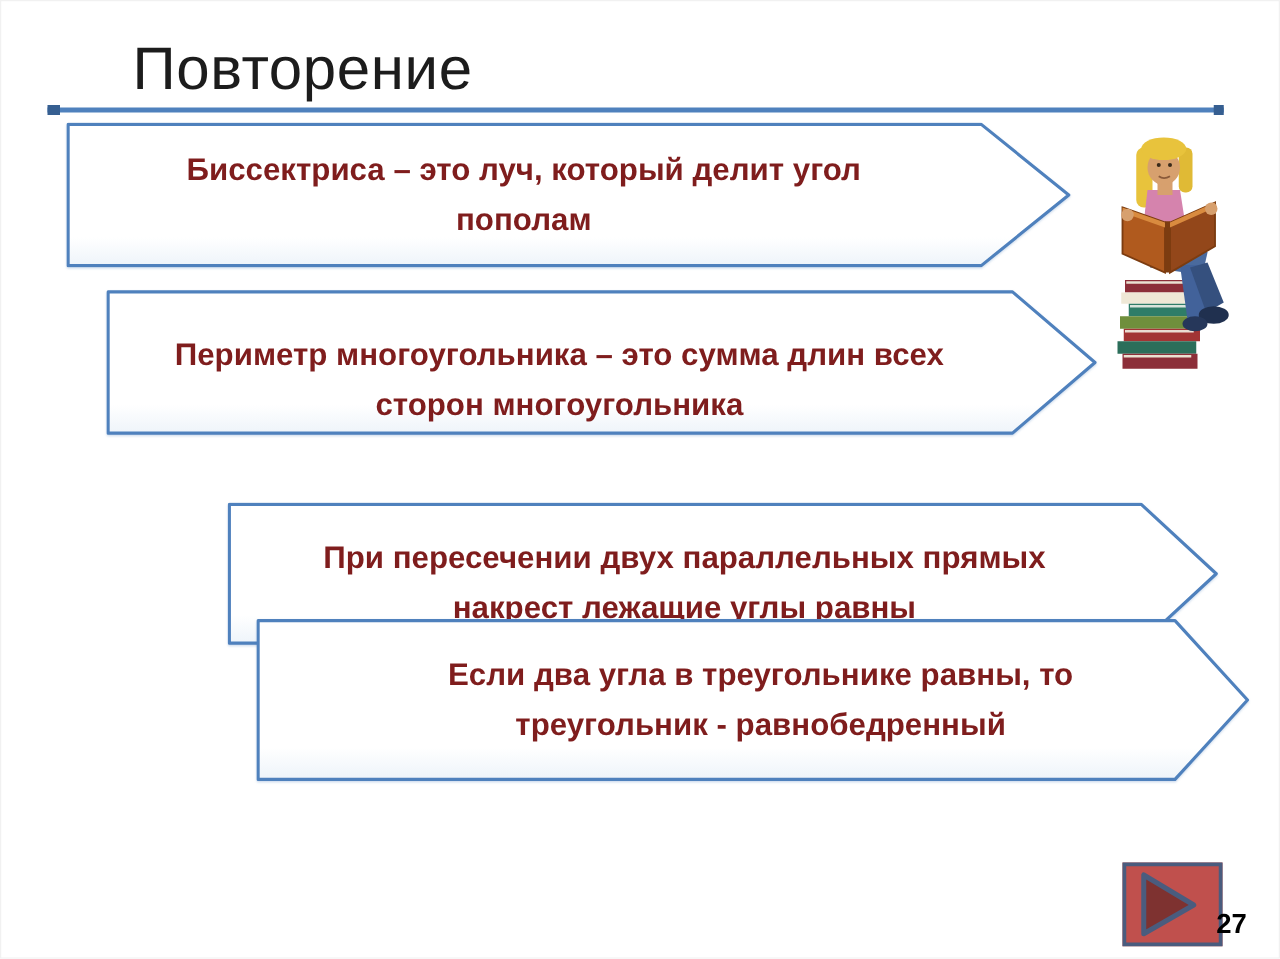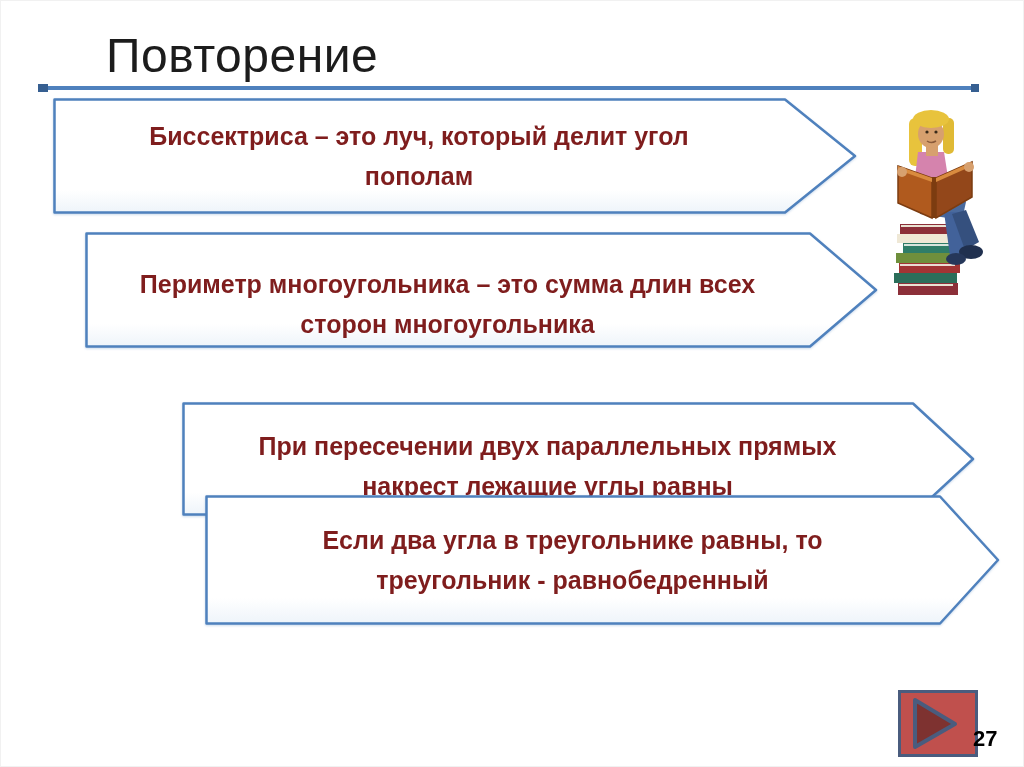--- a/index.html
+++ b/index.html
@@ -93,21 +93,21 @@
     </svg>
     <div class="arrow-text" style="width:731px;">
       <span style="max-width:620px;">При пересечении двух параллельных прямых накрест лежащие углы равны</span>
     </div>
   </div>
 
   <div class="arrow-box" style="left:205px;top:495px;width:795px;height:130px;">
     <svg width="795" height="130" viewBox="0 0 795 130">
       <polygon points="1.5,1.5 735,1.5 793,65 735,128.5 1.5,128.5" fill="url(#boxGrad)" stroke="#4f81bd" stroke-width="2.5" stroke-linejoin="round"></polygon>
     </svg>
-    <div class="arrow-text" style="width:735px;">
+    <div class="arrow-text" style="width:735px;padding-left:36px;">
       <span style="max-width:580px;">Если два угла в треугольнике равны, то треугольник - равнобедренный</span>
     </div>
   </div>
 
   <svg id="girl-clipart" width="102" height="196" viewBox="0 0 102 196">
 
     <g>
       <rect x="14" y="120" width="54" height="10" fill="#8c2f39"></rect>
       <rect x="15" y="121" width="50" height="2" fill="#e9e2d2"></rect>
       <rect x="11" y="130" width="57" height="9" fill="#efe8d6"></rect>

